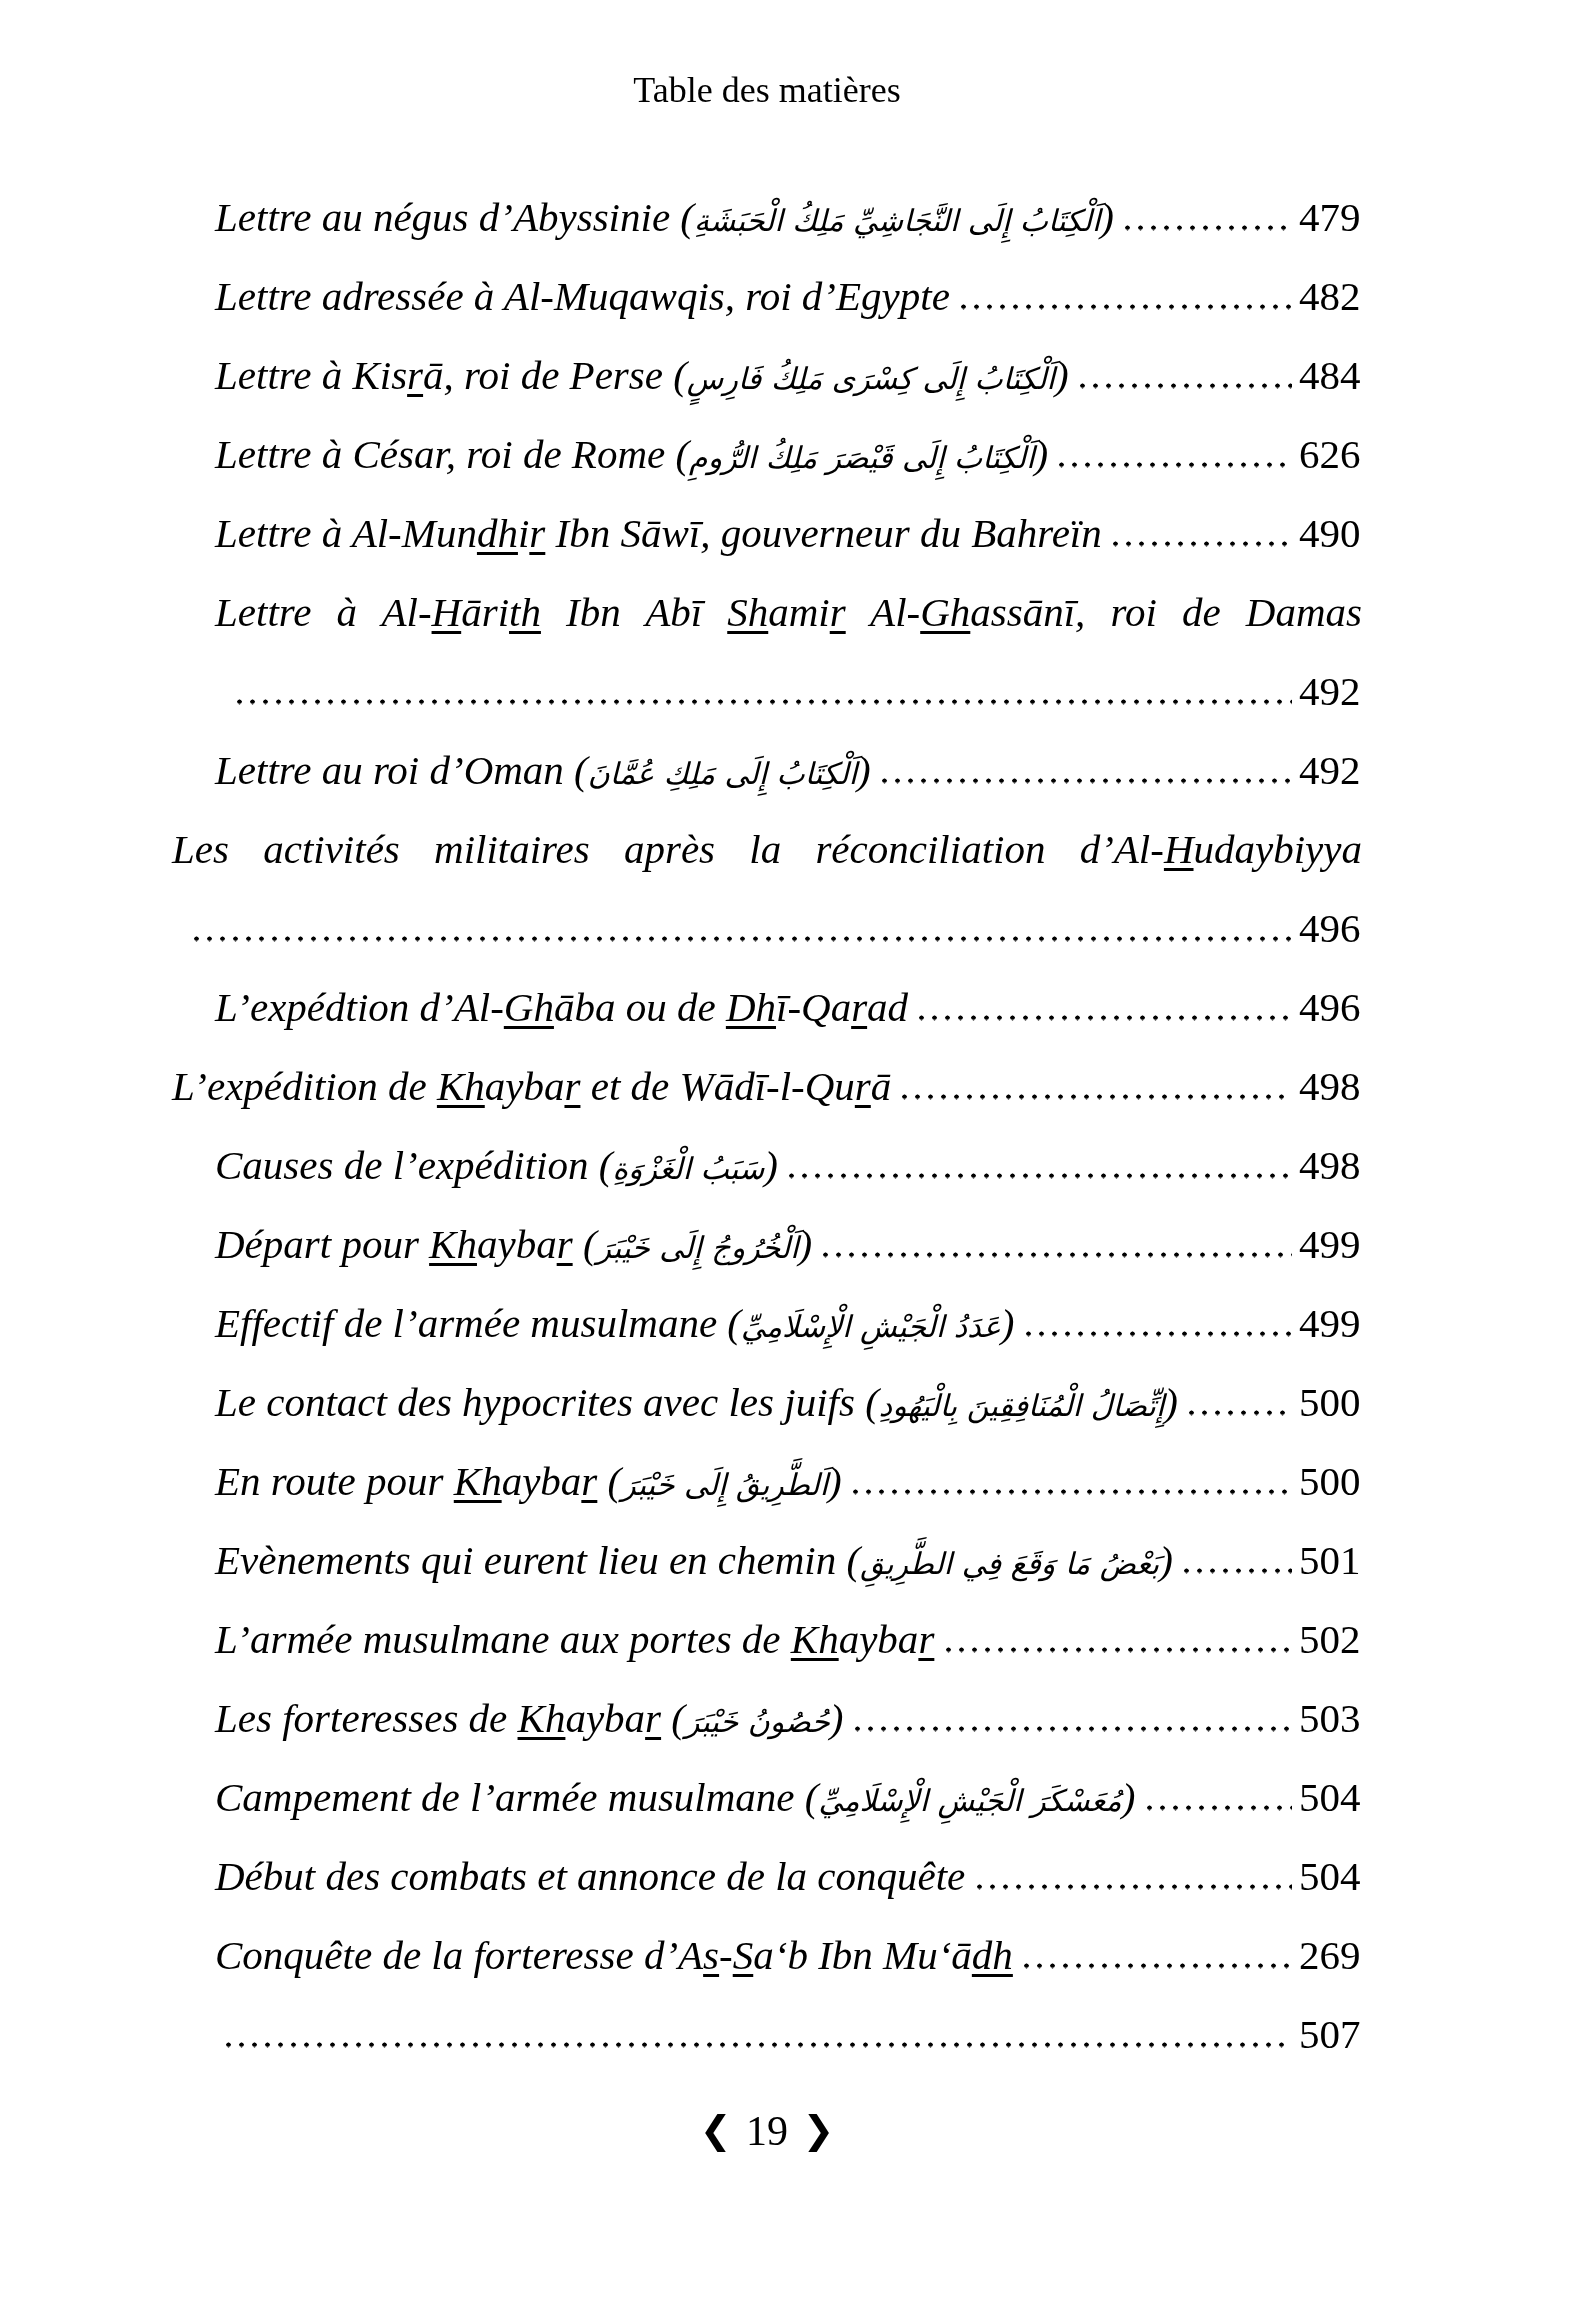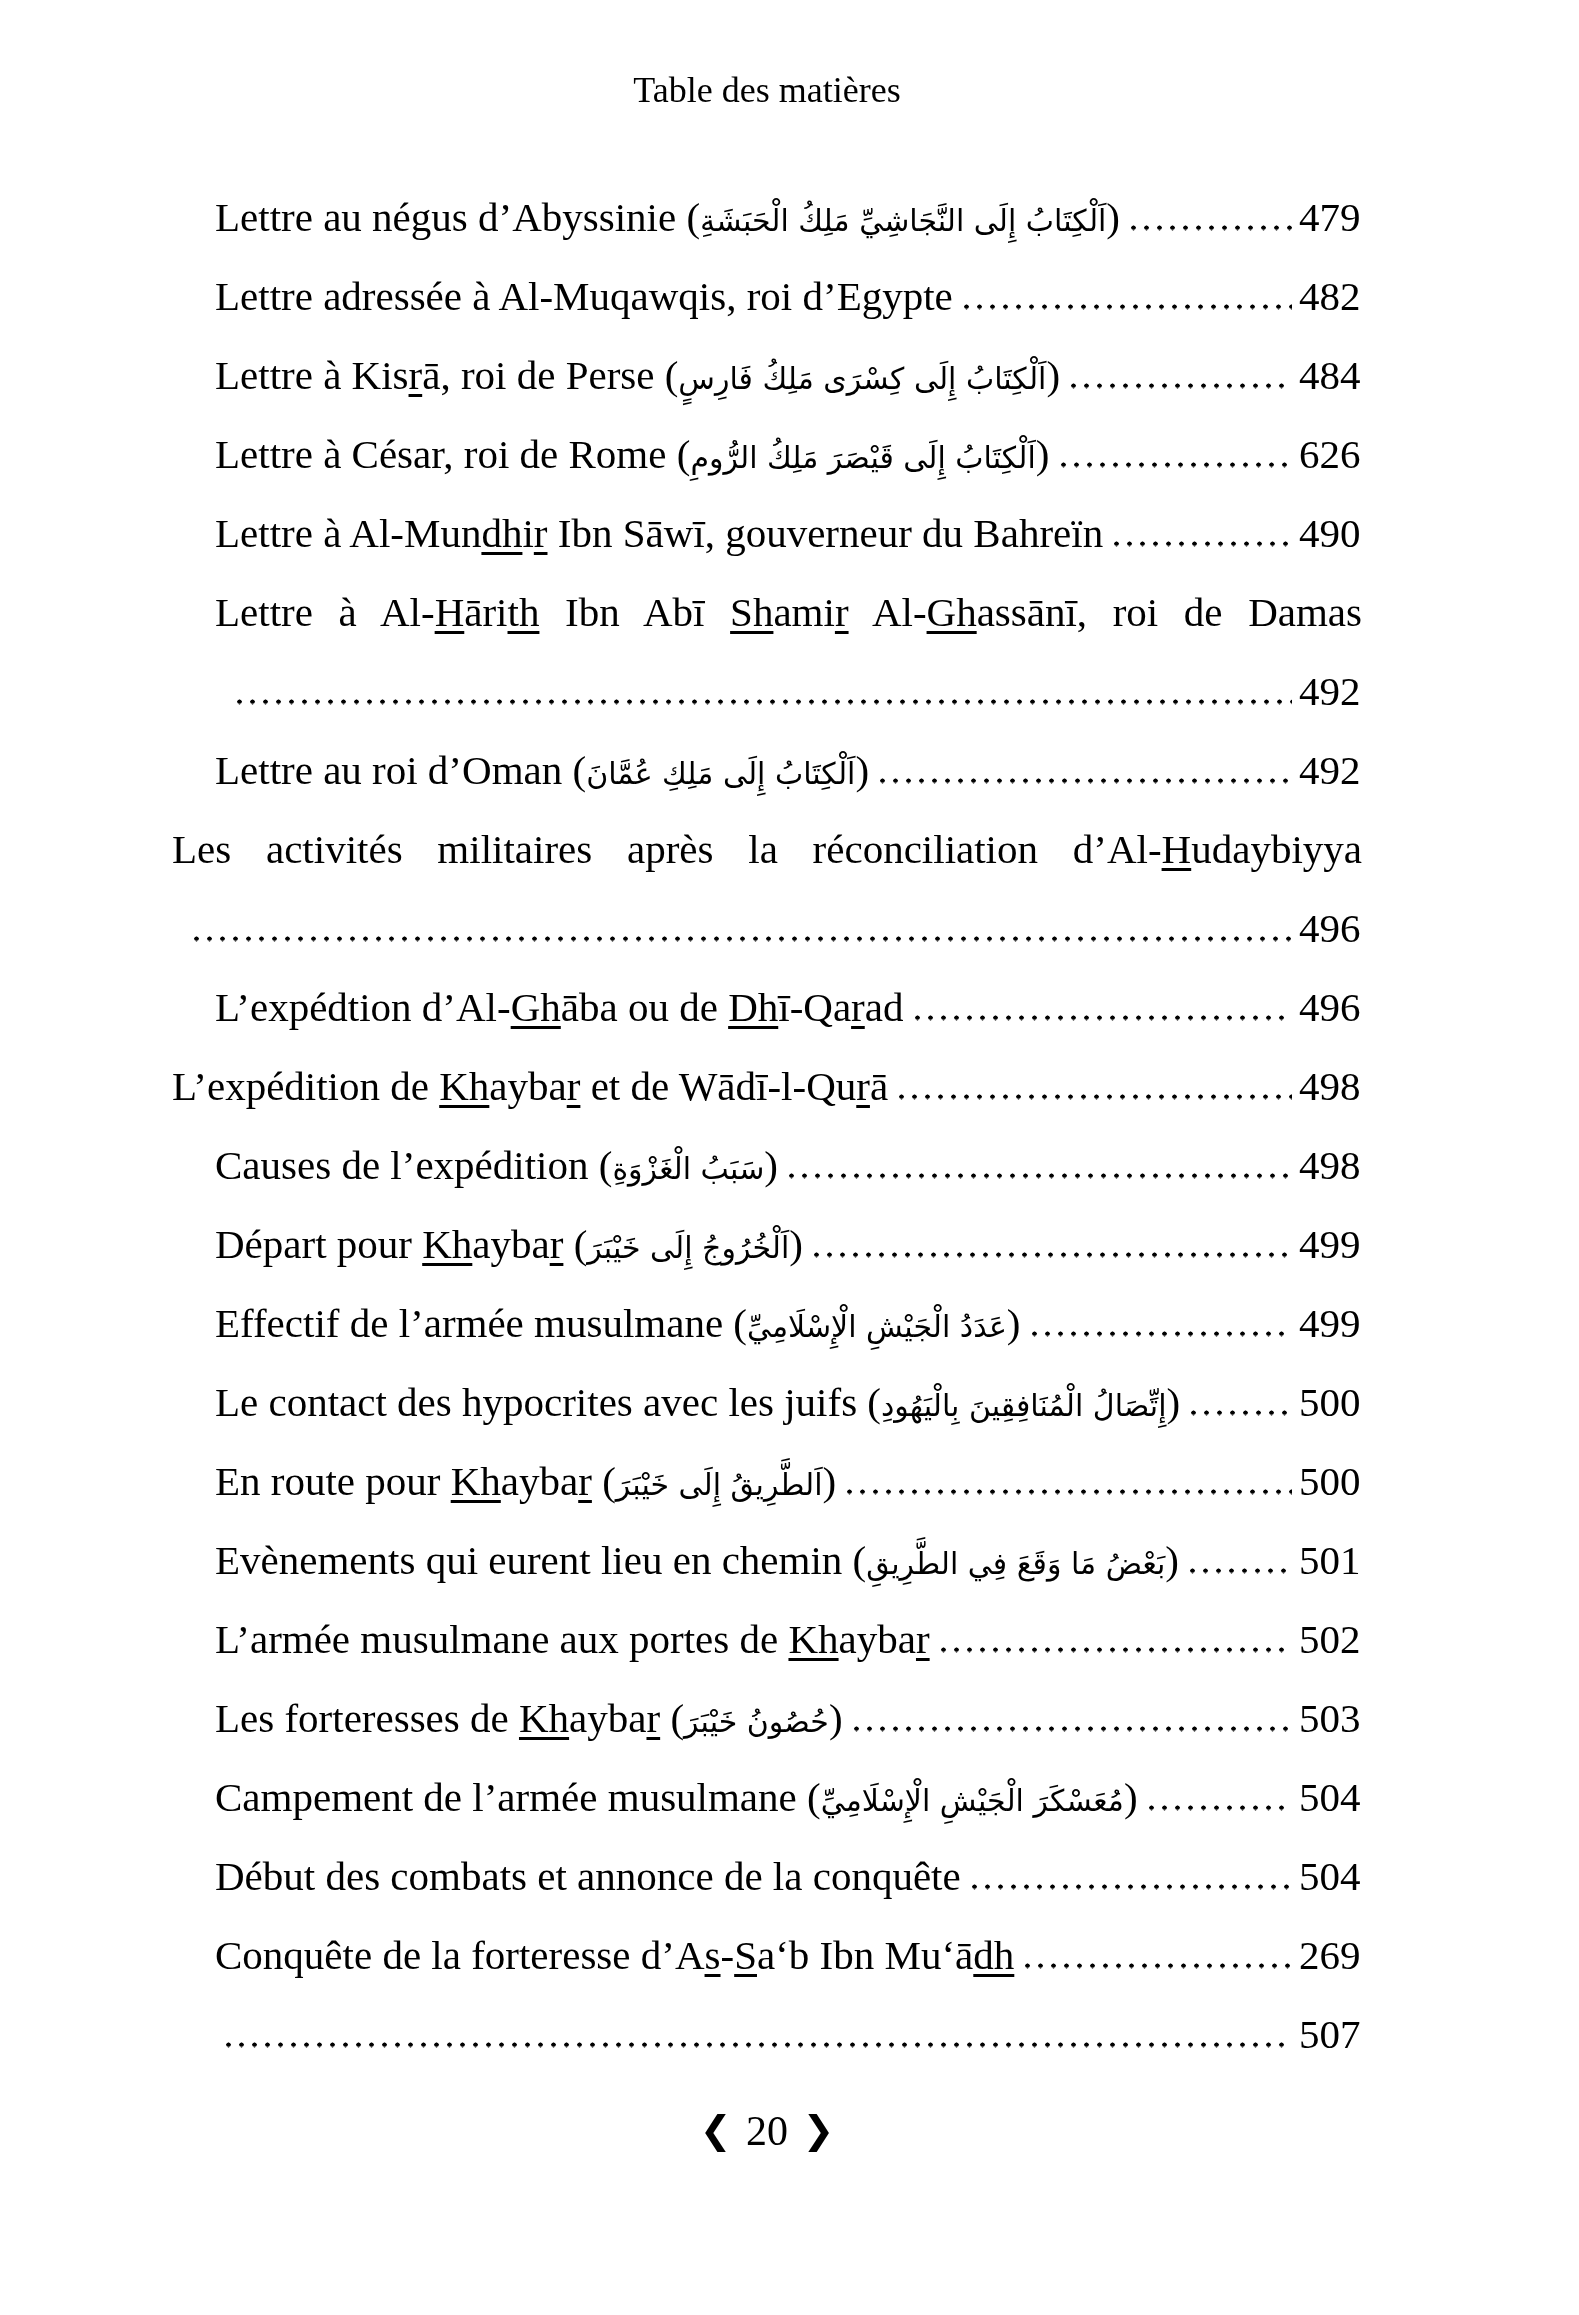--- a/index.html
+++ b/index.html
@@ -22,21 +22,21 @@
   .entry {
     display: flex;
     align-items: baseline;
     font-size: 41px;
     line-height: 45px;
     margin-top: 34px;
     white-space: nowrap;
   }
   .entry.l1 { padding-left: 43px; }
   .entry.block { display: block; white-space: normal; }
-  .lbl { flex: 0 0 auto; }
+  .lbl { flex: 0 0 auto; font-style: italic; }
   .lbl-line {
     display: block;
     width: 100%;
     text-align: justify;
     text-align-last: justify;
   }
   .cont {
     display: flex;
     align-items: baseline;
     margin-top: 34px;
@@ -199,16 +199,16 @@
         <div class="leader"></div>
         <span class="num">269</span>
       </div>
       <div class="entry l1">
         <div class="leader"></div>
         <span class="num">507</span>
       </div>
     </div>
 
   <div class="page-footer">
-    <span class="orn left">❮</span><span>20</span><span class="orn right">❯</span>
+    <span class="orn left">❮</span><span>19</span><span class="orn right">❯</span>
   </div>
 </div>
 
 
 </body></html>

